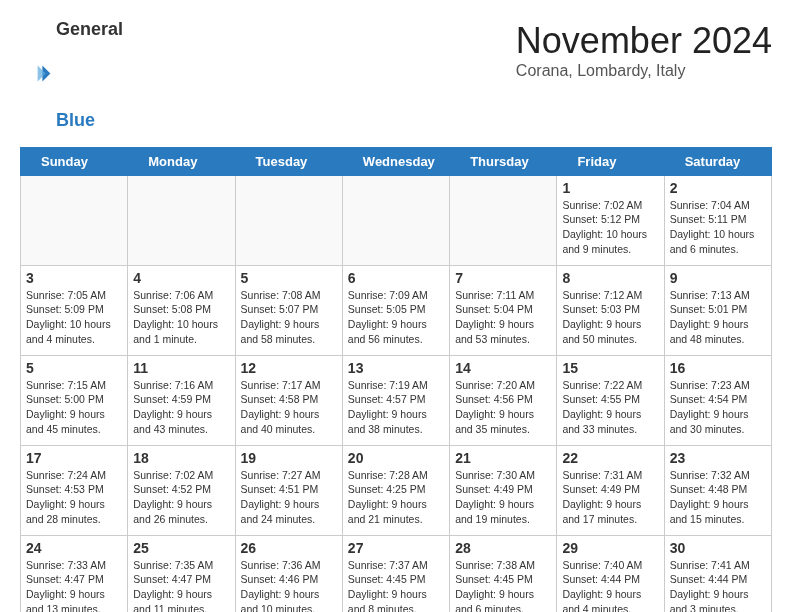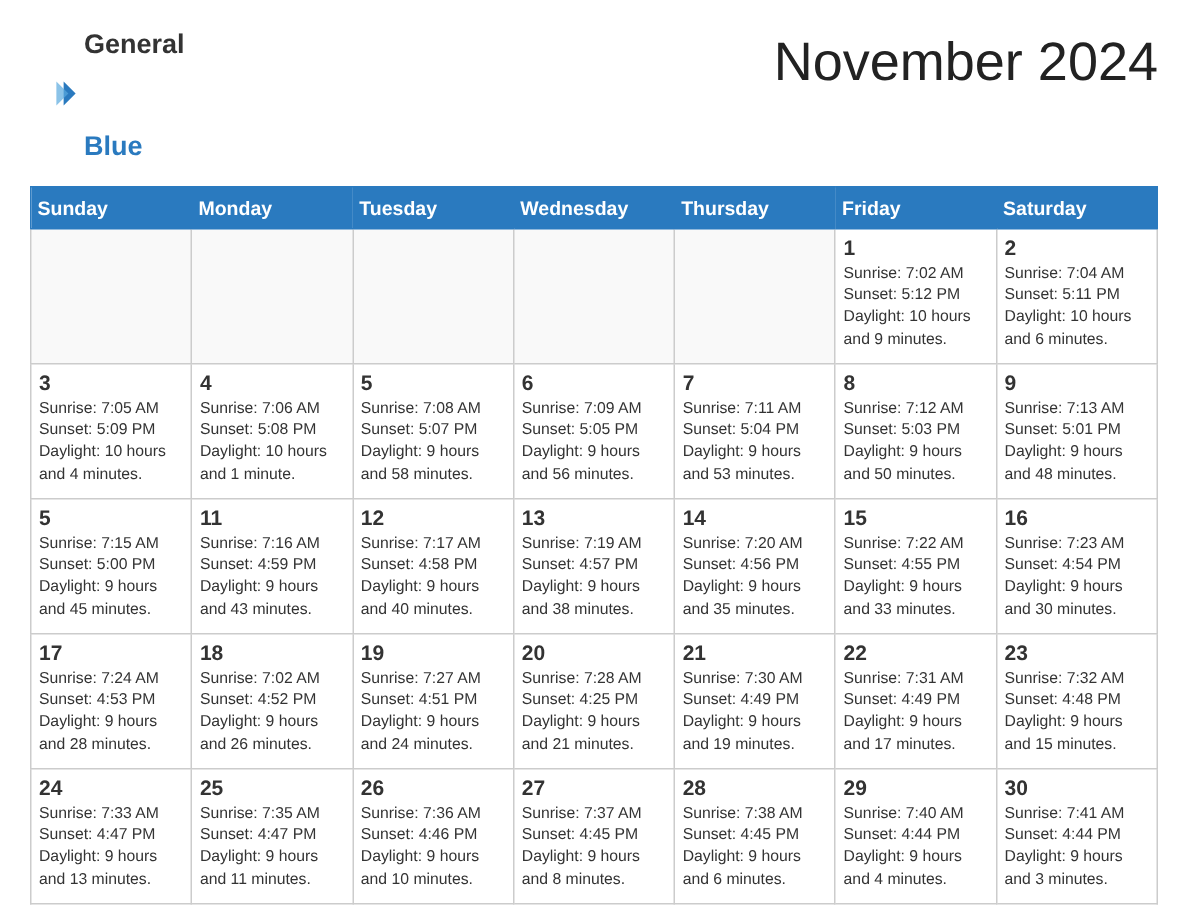--- a/index.html
+++ b/index.html
@@ -29,20 +29,21 @@
     }
     .logo-general {
       font-size: 18px;
       font-weight: bold;
       color: #333;
     }
     .logo-blue {
       font-size: 18px;
       font-weight: bold;
       color: #2a7abf;
+      margin-top: 23px;
     }
     .logo-icon {
       width: 32px;
       height: 32px;
     }
     .title-block {
       text-align: left;
     }
     .month-title {
       font-size: 36px;
@@ -55,21 +56,21 @@
     }
     .calendar {
       width: 100%;
       border-collapse: collapse;
       table-layout: fixed;
     }
     .calendar th {
       background: #2a7abf;
       color: #fff;
       font-size: 13px;
-      padding: 6px 4px;
+      padding: 6px 20px;
       text-align: left;
       border: 1px solid #2a7abf;
     }
     .calendar td {
       border: 1px solid #ccc;
       vertical-align: top;
       padding: 4px 5px;
       height: 90px;
       font-size: 11px;
       color: #333;
@@ -99,20 +100,21 @@
       <polygon points="28,8 38,18 28,28" fill="#2a7abf"></polygon>
       <polygon points="22,8 32,18 22,28" fill="#5aaade" opacity="0.7"></polygon>
     </svg>
     <div class="logo-text">
       <span class="logo-general">General</span>
       <span class="logo-blue">Blue</span>
     </div>
   </div>
   <div class="title-block">
     <div class="month-title">November 2024</div>
+    <div class="subtitle">Corana, Lombardy, Italy</div>
   </div>
 </div>
 
 <table class="calendar">
   <thead>
     <tr>
       <th>Sunday</th>
       <th>Monday</th>
       <th>Tuesday</th>
       <th>Wednesday</th>

